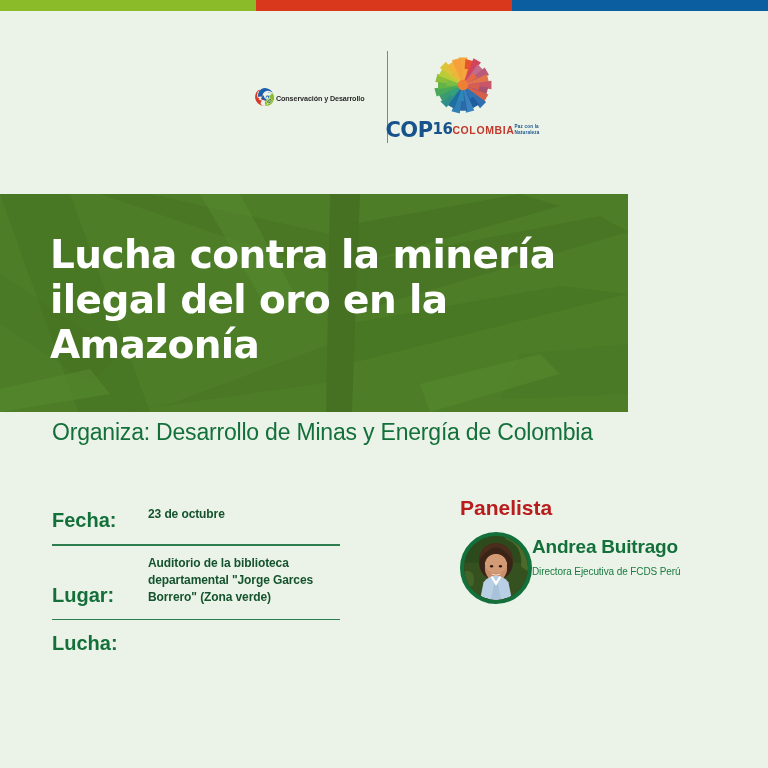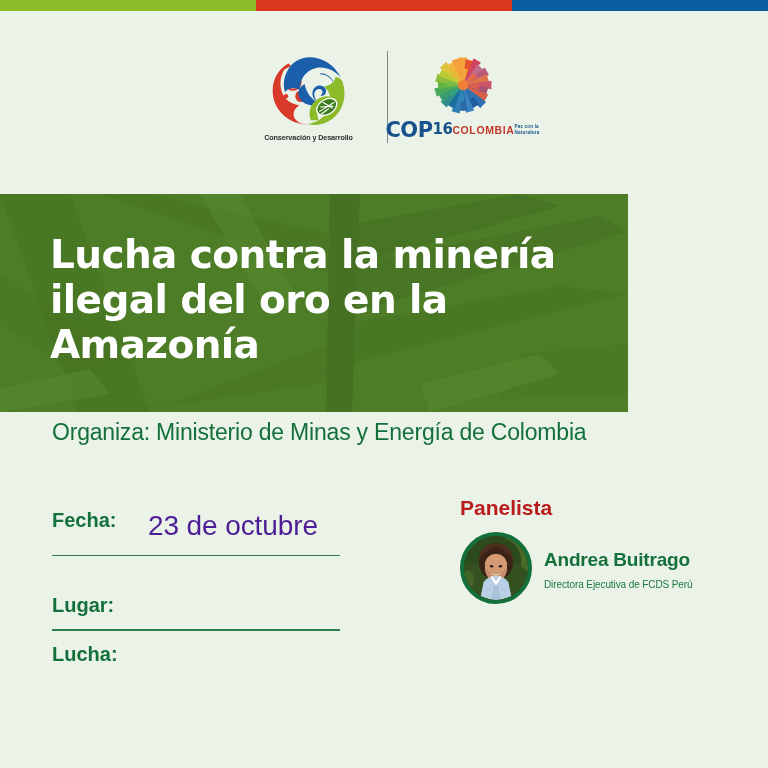--- a/index.html
+++ b/index.html
@@ -30,21 +30,21 @@
   .logo-row {
     height: 172px;
     display: flex;
     align-items: center;
     justify-content: center;
     gap: 0px;
   }
   .logo-cd {
     width: 112px;
     display: flex;
-    flex-direction: column;
+    flex-direction: row;
     align-items: center;
   }
   .logo-cd-mark { width: 92px; height: 78px; display:block; }
   .logo-cd-text {
     font-size: 7.2px;
     font-weight: bold;
     color: #2b2b2b;
     letter-spacing: -0.1px;
     margin-top: 3px;
     white-space: nowrap;
@@ -140,24 +140,25 @@
   }
   .detail-label {
     font-weight: bold;
     font-size: 20px;
     color: #13703a;
     width: 96px;
     flex: 0 0 96px;
     line-height: 1.45;
   }
   .detail-value {
-    font-size: 28px;
-    color: #4c1d95;
+    font-size: 12px;
+    color: #14532d;
     line-height: 1.42;
     letter-spacing: -0.1px;
+    font-weight: bold;
   }
   .divider {
     height: 1.5px;
     background: #2e7d4f;
     width: 288px;
     margin: 9px 0 9px 0;
   }
   .detail-row.lugar { margin-top: 2px; }
   .detail-row.lugar .detail-label { padding-top: 26px; }
 
@@ -169,22 +170,21 @@
     width: 300px;
   }
   .panelist-heading {
     font-weight: bold;
     font-size: 21px;
     color: #b91c1c;
     margin-bottom: 12px;
   }
   .panelist-card {
     display: flex;
-    align-items: center;
-    gap: 12px;
+    align-items: flex-start;
   }
   .avatar {
     width: 72px;
     height: 72px;
     border-radius: 50%;
     border: 4px solid #13703a;
     box-sizing: border-box;
     overflow: hidden;
     flex: 0 0 72px;
     position: relative;
@@ -378,33 +378,34 @@
     </g>
     <g fill="#598c30" opacity="0.5">
       <path d="M200 0 L240 0 L300 110 L270 120 Z"></path>
       <path d="M420 190 L540 160 L560 180 L430 218 Z"></path>
       <path d="M0 195 L90 175 L110 200 L0 218 Z"></path>
     </g>
   </svg>
   <div class="banner-title">Lucha contra la minería ilegal del oro en la Amazonía</div>
 </div>
 
-<div class="organiza">Organiza: Ministerio de Minas y Energía de Colombia</div>
+<div class="organiza">Organiza: Desarrollo de Minas y Energía de Colombia</div>
 
 <div class="details">
 
   <div class="detail-row">
     <div class="detail-label">Fecha:</div>
     <div class="detail-value">23 de octubre</div>
   </div>
 
   <div class="divider"></div>
 
   <div class="detail-row lugar">
     <div class="detail-label">Lugar:</div>
+    <div class="detail-value">Auditorio de la biblioteca departamental "Jorge Garces Borrero" (Zona verde)</div>
   </div>
 
   <div class="divider"></div>
 
   <div class="detail-row">
     <div class="detail-label">Lucha:</div>
   </div>
 
 </div>
 

